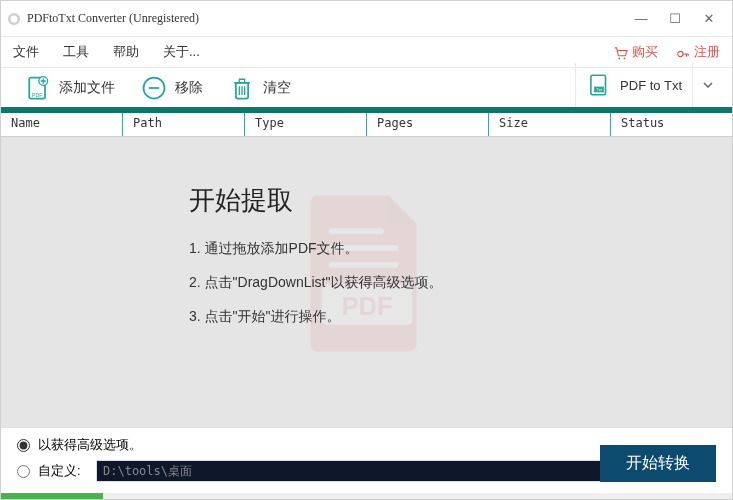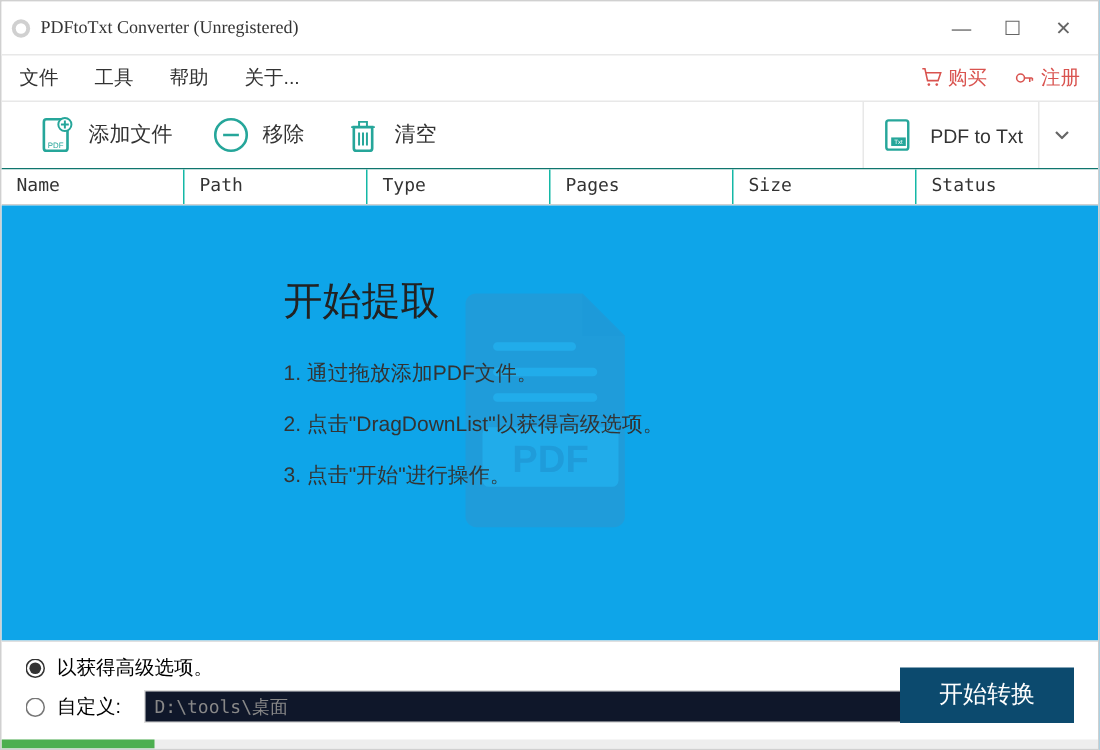--- a/index.html
+++ b/index.html
@@ -6,31 +6,31 @@
 body { width: 733px; height: 500px; background: #fff; border: 1px solid #d0d0d0; display: flex; flex-direction: column; overflow: hidden; }
 .titlebar { height: 36px; background: #fff; display: flex; align-items: center; padding: 0 6px; border-bottom: 1px solid #e8e8e8; font-size: 12px; }
 .titlebar-icon { width: 14px; height: 14px; margin-right: 6px; }
 .titlebar-title { flex: 1; color: #333; font-family: SimSun, serif; }
 .win-controls { display: flex; gap: 0; }
 .win-btn { width: 34px; height: 22px; display: flex; align-items: center; justify-content: center; color: #666; cursor: pointer; font-size: 13px; }
 .menubar { height: 30px; display: flex; align-items: center; padding: 0 12px; font-size: 13px; }
 .menu-left { display: flex; gap: 24px; }
 .menu-item { color: #333; cursor: pointer; }
 .menu-right { margin-left: auto; display: flex; gap: 18px; }
-.menu-btn { display: flex; align-items: center; gap: 4px; color: #d9534f; cursor: pointer; font-size: 13px; }
-.toolbar { height: 46px; display: flex; align-items: center; padding: 0 10px; border-top: 1px solid #e8e8e8; border-bottom: 1px solid #0f766e; }
+.menu-btn { display: flex; align-items: flex-end; gap: 4px; color: #d9534f; cursor: pointer; font-size: 13px; }
+.toolbar { height: 46px; display: flex; align-items: flex-end; padding: 0 10px; border-top: 1px solid #e8e8e8; border-bottom: 6px solid #0f766e; }
 .tool-btn { display: flex; align-items: center; gap: 6px; padding: 4px 12px; cursor: pointer; color: #333; font-size: 14px; }
 .tool-icon { width: 30px; height: 30px; display: flex; align-items: center; justify-content: center; }
 .spacer { flex: 1; }
 .mode-selector { display: flex; align-items: center; gap: 8px; padding: 4px 10px; border-left: 1px solid #e8e8e8; height: 44px; cursor: pointer; }
 .mode-selector span { font-size: 13px; color: #333; }
 .dropdown { display: flex; align-items: center; justify-content: center; width: 30px; height: 44px; border-left: 1px solid #e8e8e8; cursor: pointer; color: #666; }
 .table-header { height: 24px; display: flex; border-bottom: 1px solid #d0d0d0; background: #fff; }
 .th { flex: 1 1 0; padding: 3px 10px; font-size: 12px; font-family: SimSun, monospace; color: #333; border-right: 1px solid #14b8a6; }
-.content { flex: 1; position: relative; background: #0ea5e9; }
+.content { flex: 1; position: relative; background: #e5e5e5; }
 .watermark { position: absolute; top: 50%; left: 50%; transform: translate(-50%, -55%); opacity: 0.08; pointer-events: none; }
 .instructions { position: absolute; left: 188px; top: 46px; font-size: 14px; color: #333; }
 .instructions h2 { font-size: 26px; font-weight: normal; margin-bottom: 22px; color: #222; }
 .instructions p { margin-bottom: 16px; }
 .footer { border-top: 1px solid #e0e0e0; padding: 8px 16px 0 16px; position: relative; height: 72px; }
 .radio-row { display: flex; align-items: center; gap: 8px; margin-bottom: 6px; font-size: 13px; }
 .radio-row input[type=radio] { accent-color: #333; }
 .custom-path { flex: 1; border: 1px solid #ddd; background: #0f172a; padding: 2px 6px; font-size: 12px; color: #888; height: 22px; font-family: SimSun, monospace; }
 .browse-btn { display: flex; align-items: center; gap: 4px; border: 1px solid #ddd; background: #fff; padding: 1px 10px; font-size: 12px; cursor: pointer; height: 22px; }
 .convert-btn { position: absolute; right: 16px; top: 17px; background: #0c4a6e; color: #fff; border: none; padding: 8px 26px; font-size: 16px; cursor: pointer; }

